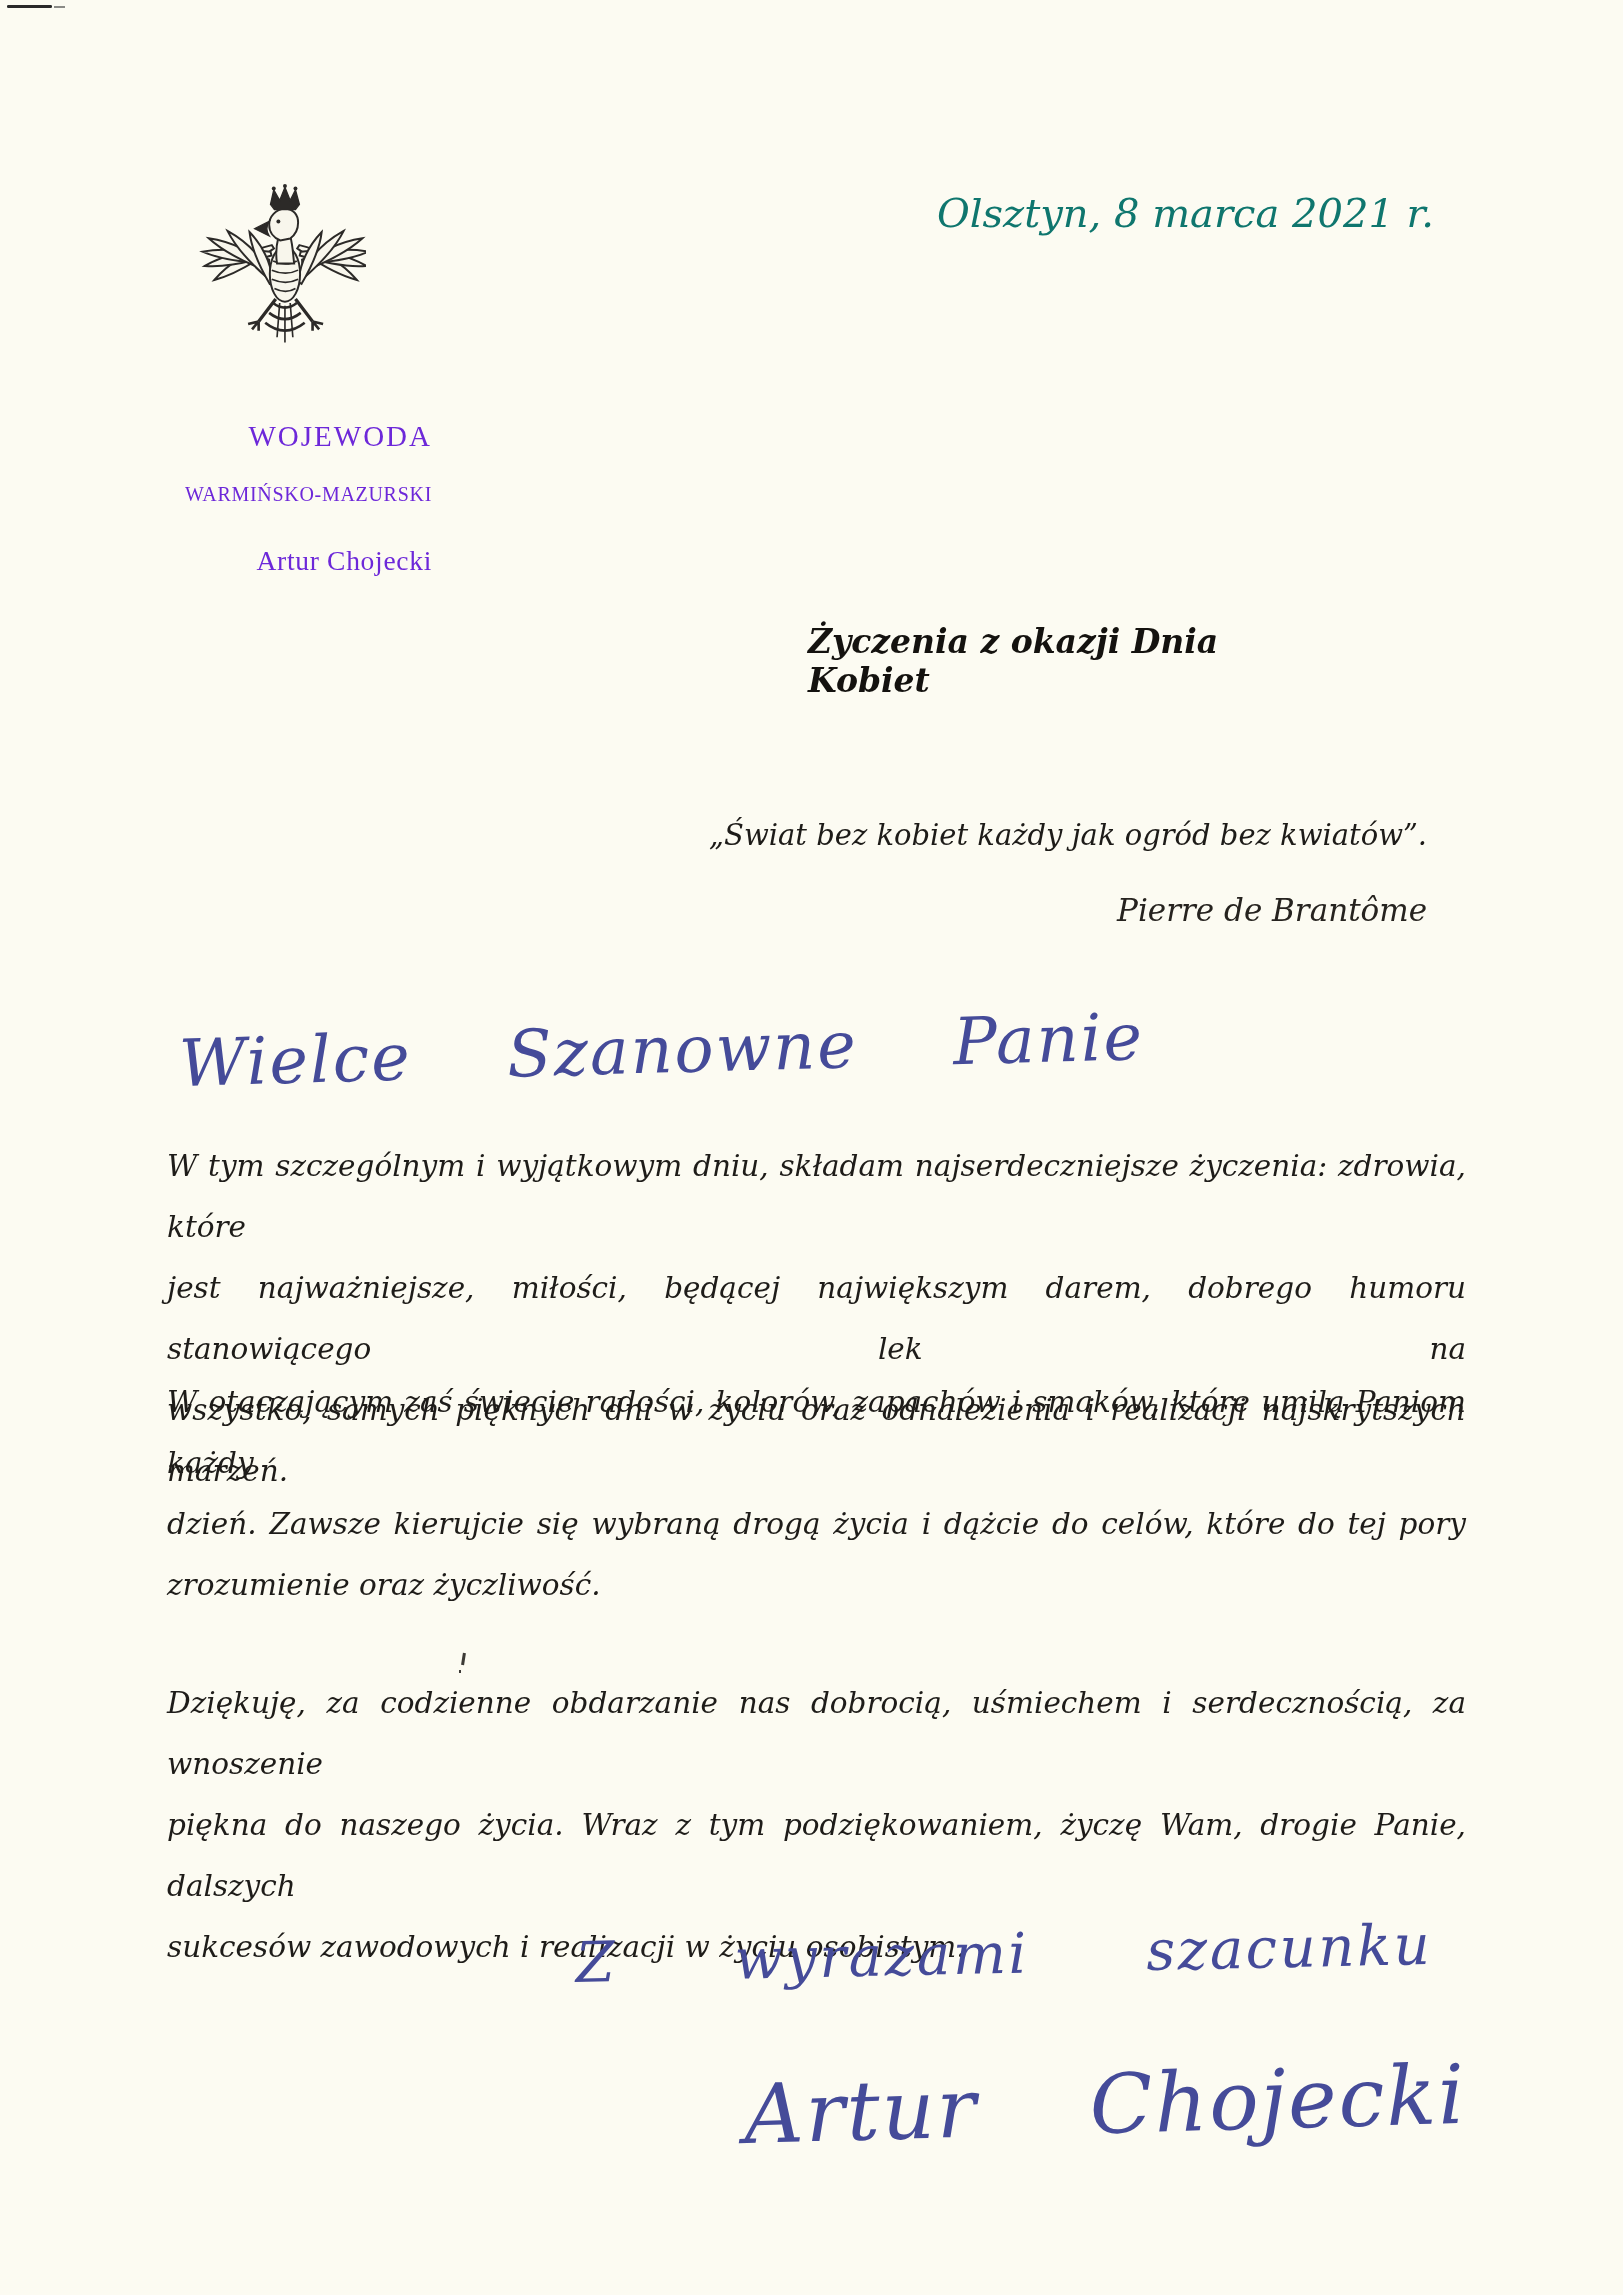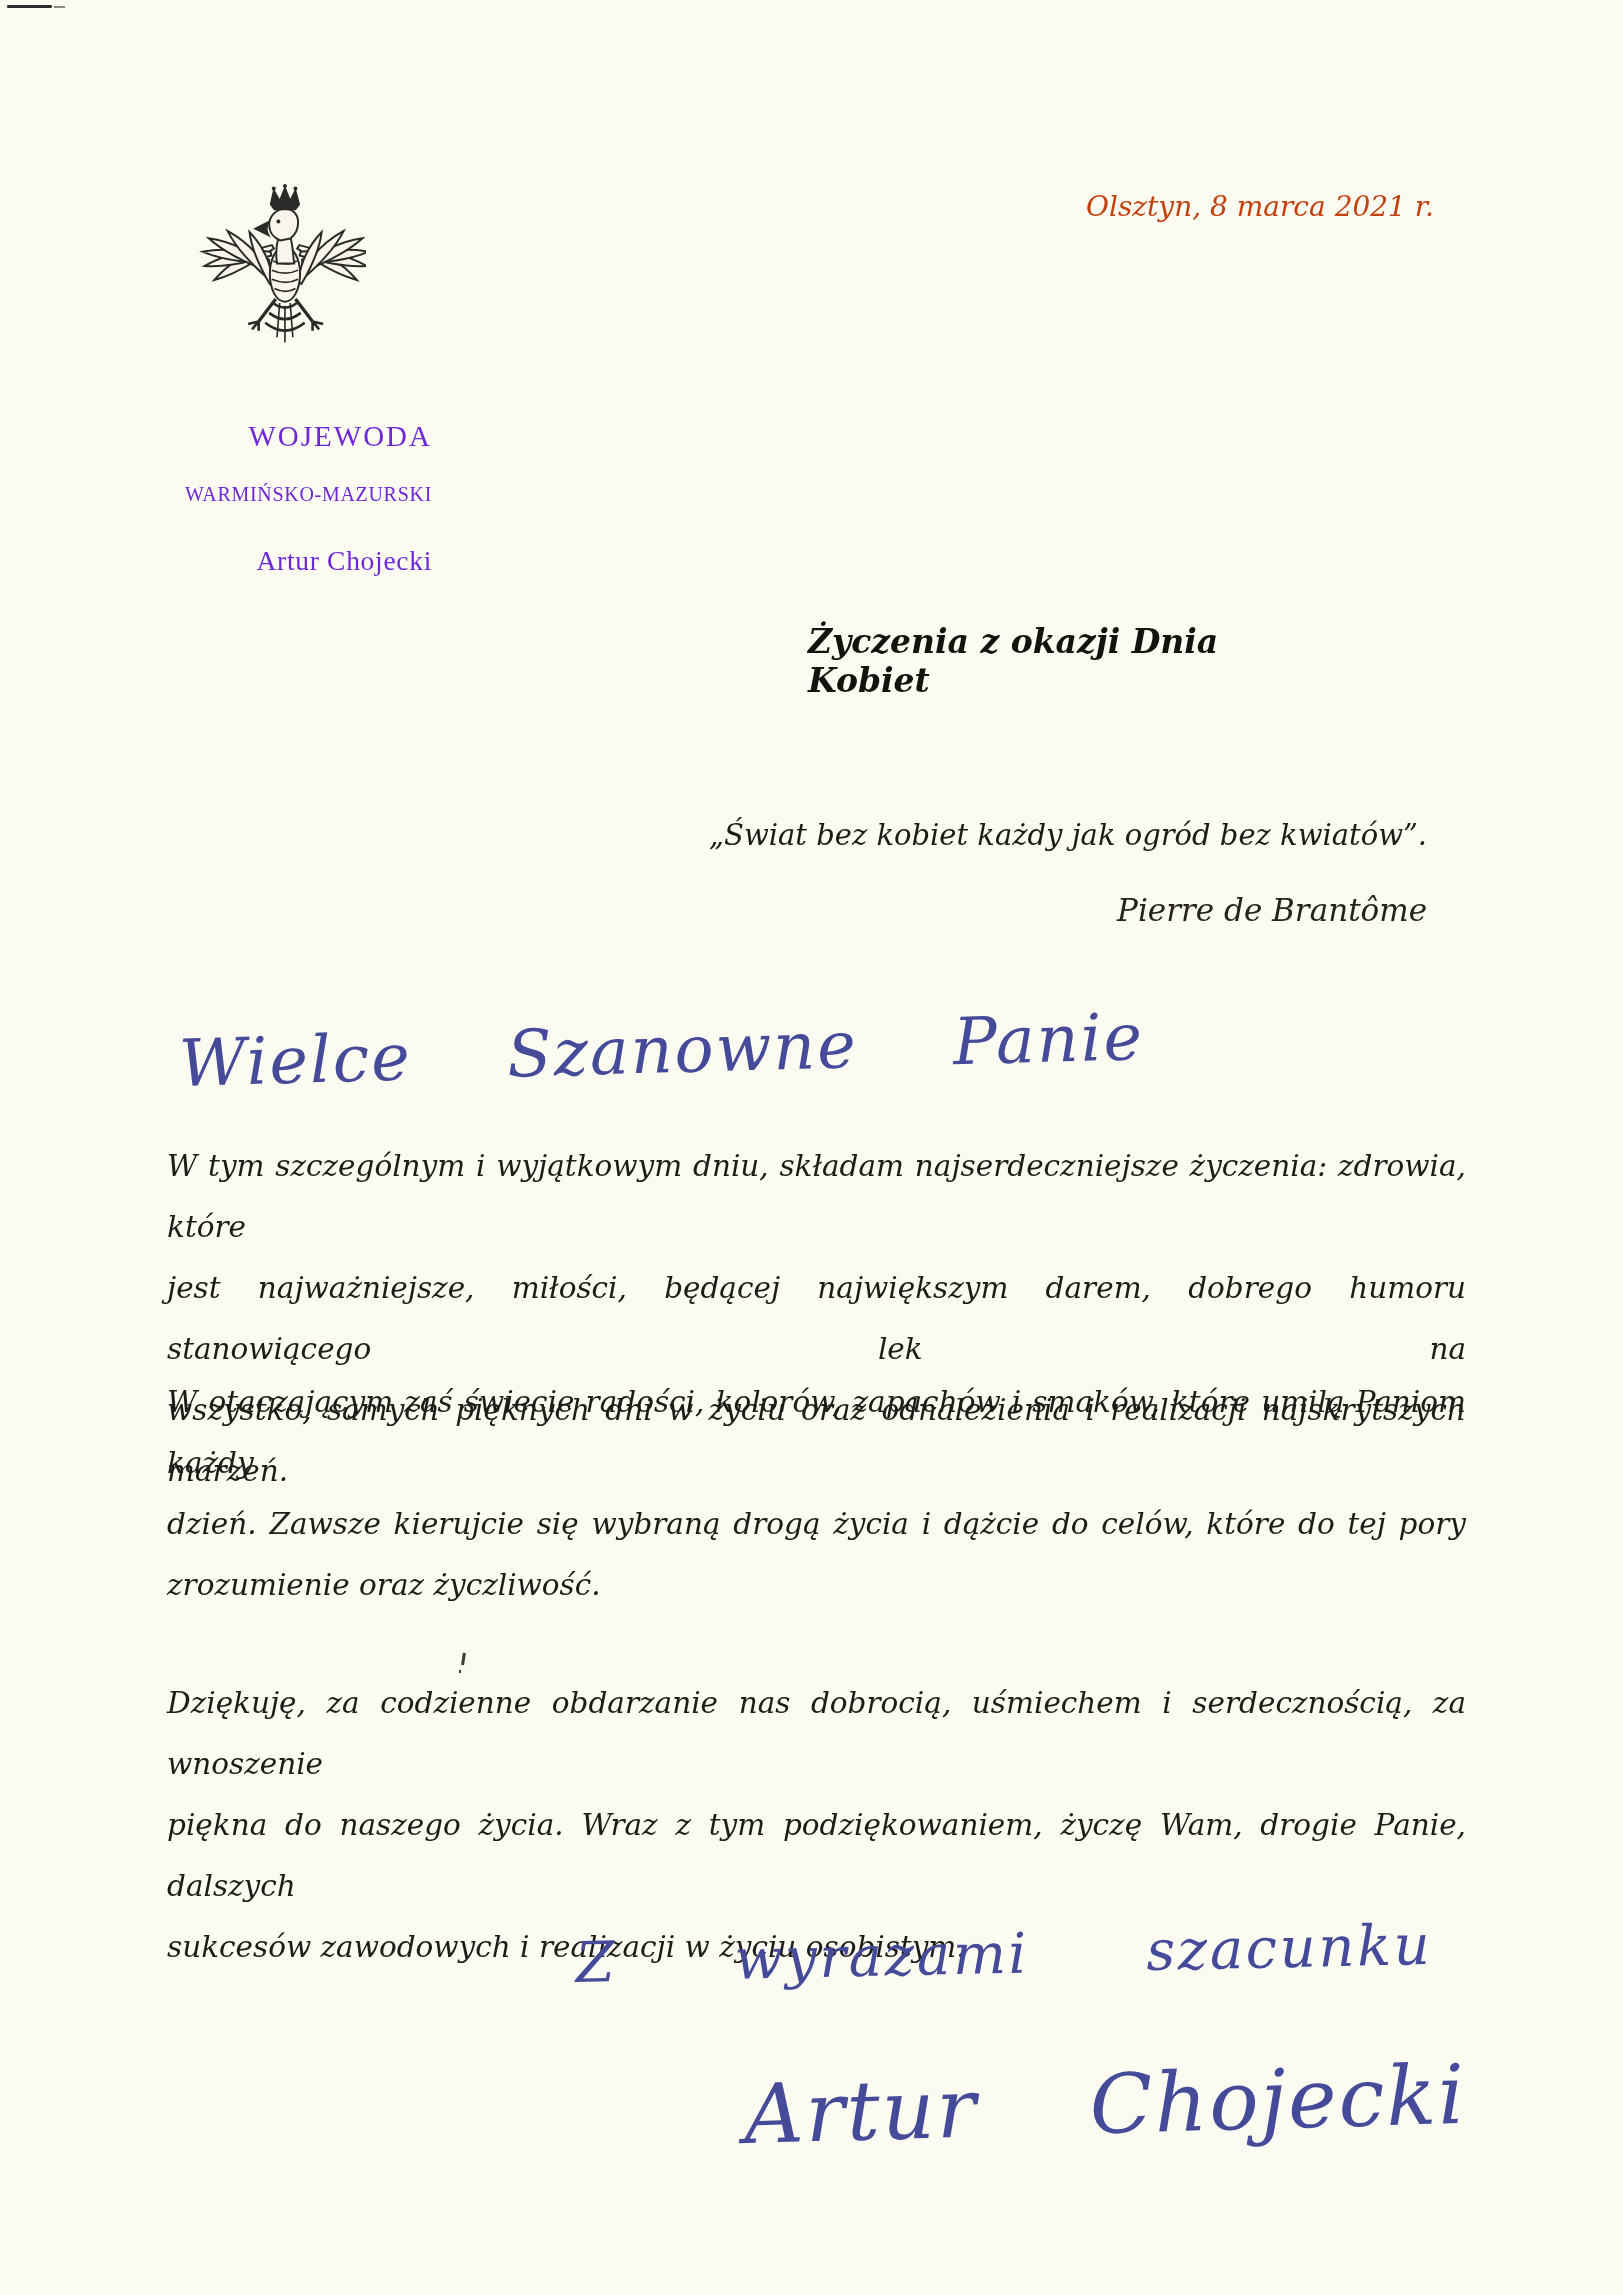--- a/index.html
+++ b/index.html
@@ -16,21 +16,21 @@
   
   .artifact{position:absolute;background:#2a2a2a;}
   .artifact.light{background:#8a8a86;}
   .emblem{position:absolute;left:196px;top:182px;width:170px;height:171px;}
   .lh-line{position:absolute;left:0;width:432px;text-align:right;
     font-family:"Liberation Serif","DejaVu Serif",serif;color:#6d28d9;}
   .lh-office{top:420px;font-size:29px;letter-spacing:2px;}
   .lh-region{top:483px;font-size:20px;letter-spacing:0.7px;}
   .lh-name{top:545px;font-size:27.5px;letter-spacing:0.7px;}
   
-  .date{position:absolute;right:189px;top:190px;font-size:28px;font-style:italic;color:#c2410c;}
+  .date{position:absolute;right:189px;top:190px;font-size:40px;font-style:italic;color:#0f766e;}
   
   .title{position:absolute;left:808px;top:622px;width:432px;text-align:left;
     font-size:33px;font-weight:700;font-style:italic;color:#14120f;letter-spacing:0px;}
   
   .quote{position:absolute;right:196px;top:818px;font-size:29px;font-style:italic;color:#1d1b18;}
   .quote-attr{position:absolute;right:196px;top:892px;font-size:31px;font-style:italic;color:#26231f;}
   
   .hand{position:absolute;color:#454b99;font-style:italic;white-space:nowrap;
     font-family:"DejaVu Serif","Liberation Serif",serif;}
   .hand-salutation{left:178px;top:1026px;font-size:65px;word-spacing:73px;letter-spacing:2px;

